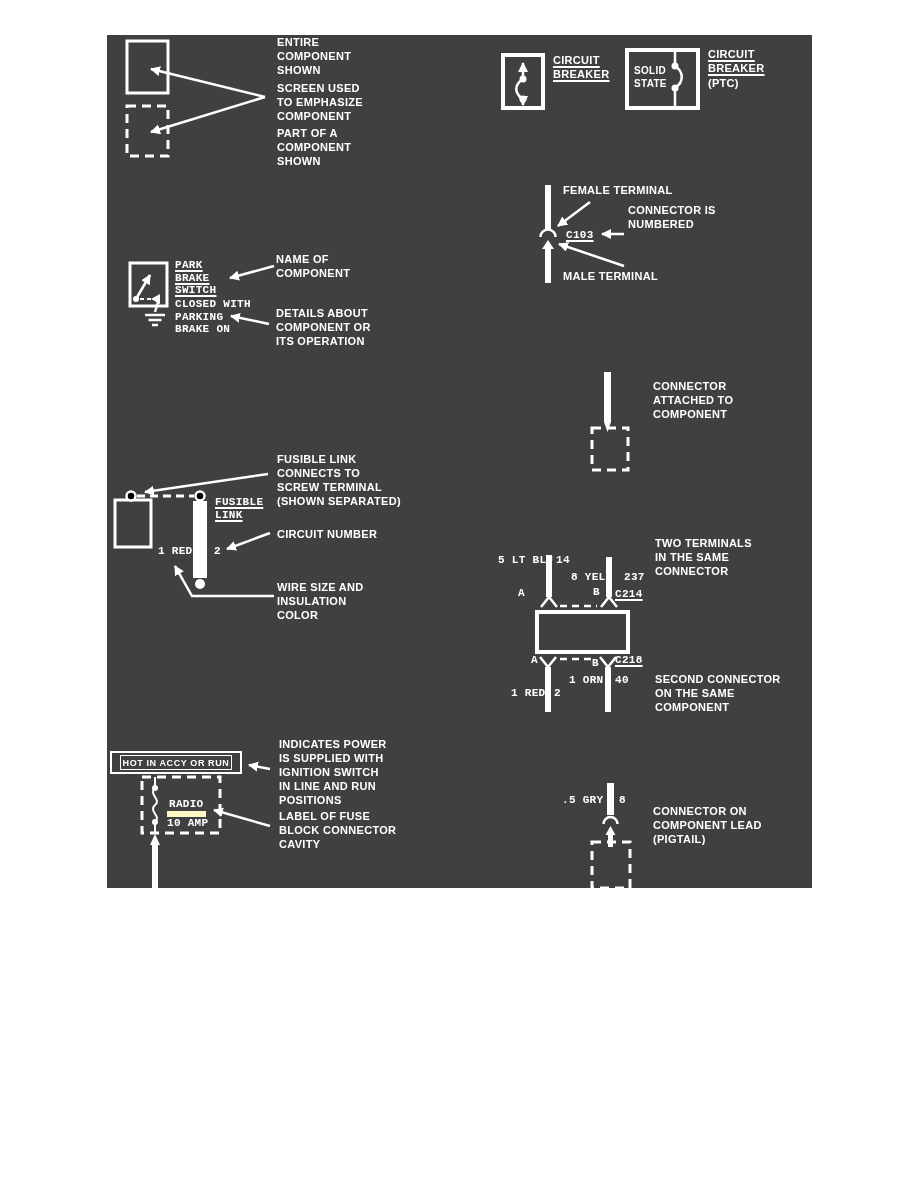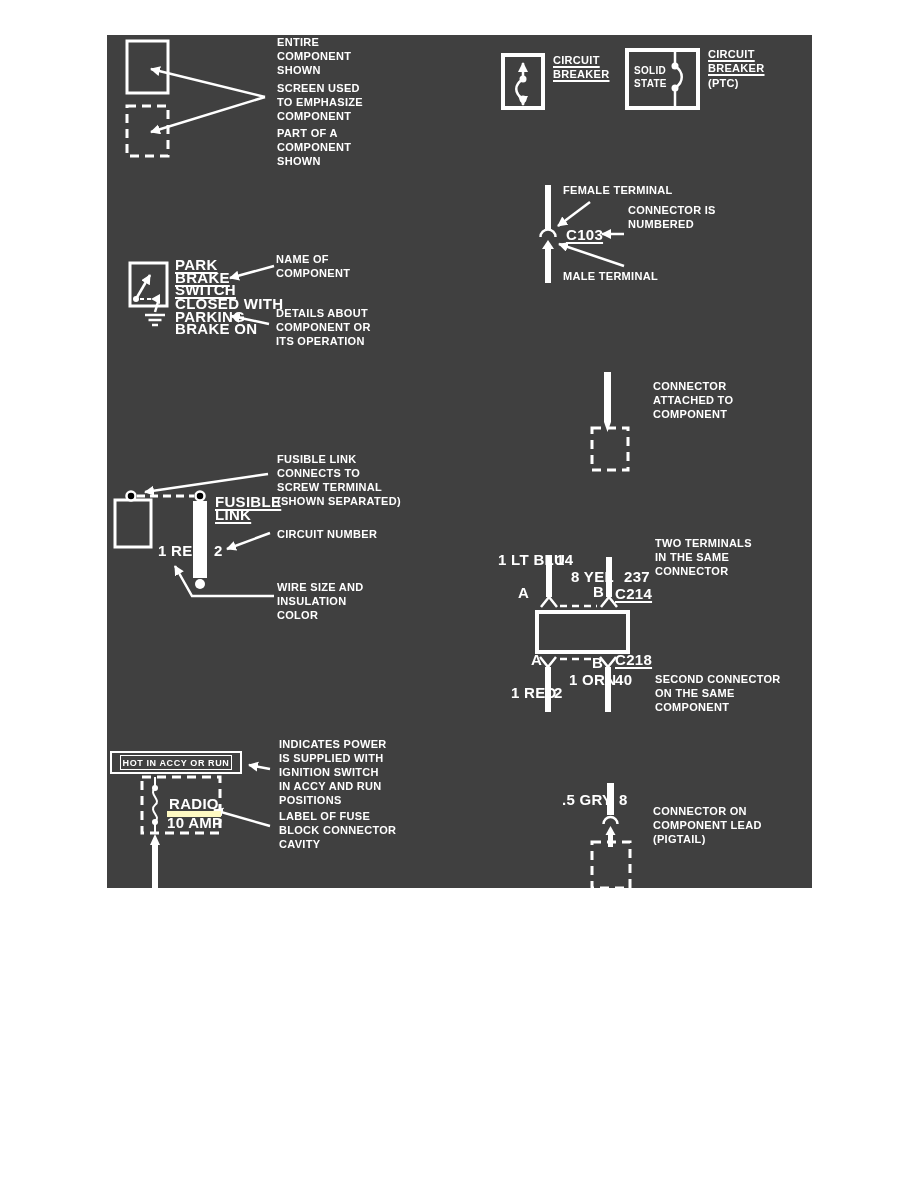--- a/index.html
+++ b/index.html
@@ -1,20 +1,20 @@
 <!DOCTYPE html>
 <html><head>
 <meta charset="utf-8">
 <style>
   * { margin:0; padding:0; box-sizing:border-box; }
   html,body { width:918px; height:1188px; background:#ffffff; font-family:"Liberation Sans", sans-serif; }
   .panel { position:absolute; left:107px; top:35px; width:705px; height:853px; background:#404040; overflow:hidden; }
   .t { position:absolute; color:#fff; font-weight:bold; font-size:11px; line-height:14px;
        white-space:pre-line; letter-spacing:0.3px; }
-  .s { font-size:15px; line-height:12.5px; }
+  .s { font-size:11px; line-height:12.5px;font-family:Liberation Mono, monospace; }
   .u { text-decoration:underline; text-underline-offset:2px; text-decoration-thickness:1.5px; }
   svg.art { position:absolute; left:0; top:0; }
   .ln  { stroke:#fff; stroke-width:2.5; fill:none; }
   .ln2 { stroke:#fff; stroke-width:2;   fill:none; }
   .ln3 { stroke:#fff; stroke-width:3;   fill:none; }
   .bx3 { stroke:#fff; stroke-width:3;   fill:none; }
   .bx4 { stroke:#fff; stroke-width:4;   fill:none; }
   .dsh { stroke-dasharray:9 6; }
   .dsh2{ stroke-dasharray:7 5; }
   .fw  { fill:#fff; stroke:none; }
@@ -204,21 +204,21 @@
 (SHOWN SEPARATED)</div>
   <div class="t s u" style="left:108px;top:461px">FUSIBLE
 LINK</div>
   <div class="t s" style="left:51px;top:510px">1 RED</div>
   <div class="t s" style="left:107px;top:510px">2</div>
   <div class="t" style="left:170px;top:492px">CIRCUIT NUMBER</div>
   <div class="t" style="left:170px;top:545px">WIRE SIZE AND
 INSULATION
 COLOR</div>
 
-  <div class="t s" style="left:391px;top:519px">1 LT BLU</div>
+  <div class="t s" style="left:391px;top:519px">5 LT BLU</div>
   <div class="t s" style="left:449px;top:519px">14</div>
   <div class="t s" style="left:464px;top:536px">8 YEL</div>
   <div class="t s" style="left:517px;top:536px">237</div>
   <div class="t s" style="left:411px;top:552px">A</div>
   <div class="t s" style="left:486px;top:551px">B</div>
   <div class="t s u" style="left:508px;top:553px">C214</div>
   <div class="t s" style="left:424px;top:619px">A</div>
   <div class="t s" style="left:485px;top:622px">B</div>
   <div class="t s u" style="left:508px;top:619px">C218</div>
   <div class="t s" style="left:462px;top:639px">1 ORN</div>
@@ -237,21 +237,21 @@
       <span class="txt">HOT IN ACCY OR RUN</span>
     </div>
   </div>
   <div class="t s" style="left:60px;top:750px">
     <span class="frac">RADIO</span>
     <div>10 AMP</div>
   </div>
   <div class="t" style="left:172px;top:702px">INDICATES POWER
 IS SUPPLIED WITH
 IGNITION SWITCH
-IN ACCY AND RUN
+IN LINE AND RUN
 POSITIONS</div>
   <div class="t" style="left:172px;top:774px">LABEL OF FUSE
 BLOCK CONNECTOR
 CAVITY</div>
 
   <div class="t s" style="left:455px;top:759px">.5 GRY</div>
   <div class="t s" style="left:512px;top:759px">8</div>
   <div class="t" style="left:546px;top:769px">CONNECTOR ON
 COMPONENT LEAD
 (PIGTAIL)</div>

